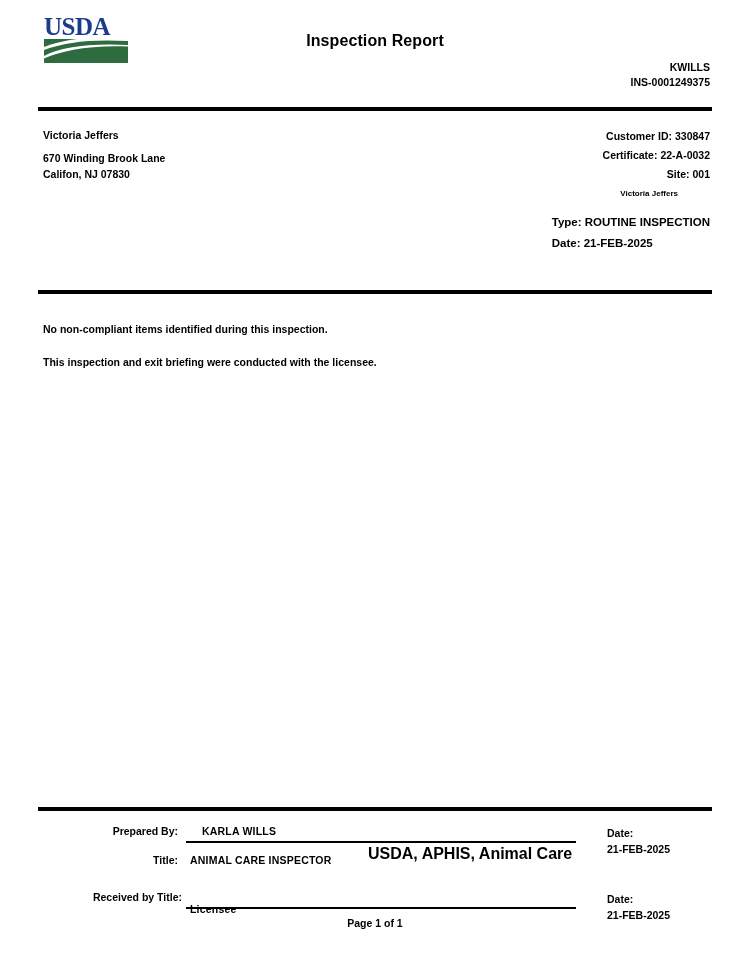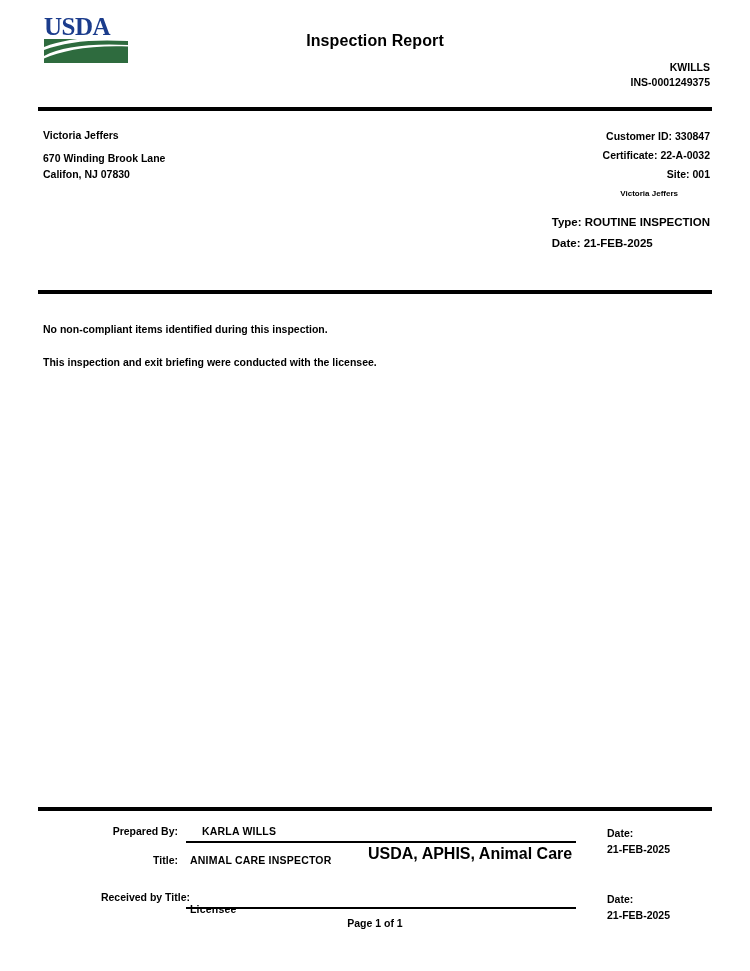--- a/index.html
+++ b/index.html
@@ -278,21 +278,21 @@
       <div class="sig-label" style="left:0; top:31px; width:140px;">Title:</div>
       <div class="sig-value" style="left:152px; top:31px;">ANIMAL CARE INSPECTOR</div>
 
       <div class="date-col" style="top:2px;">
         <div>Date:</div>
         <div>21-FEB-2025</div>
       </div>
     </div>
 
     <div class="sig-row" style="height:46px; margin-top:14px;">
-      <div class="sig-label" style="left:12px; top:2px; width:140px;">Received by Title:</div>
+      <div class="sig-label" style="left:4px; top:2px; width:140px;">Received by Title:</div>
       <div class="sig-value" style="left:152px; top:14px;">Licensee</div>
       <div class="sig-line" style="left:148px; top:18px; width:390px;"></div>
 
       <div class="date-col" style="top:2px;">
         <div>Date:</div>
         <div>21-FEB-2025</div>
       </div>
 
       <div class="page-num" style="top:28px;">Page 1 of 1</div>
     </div>

